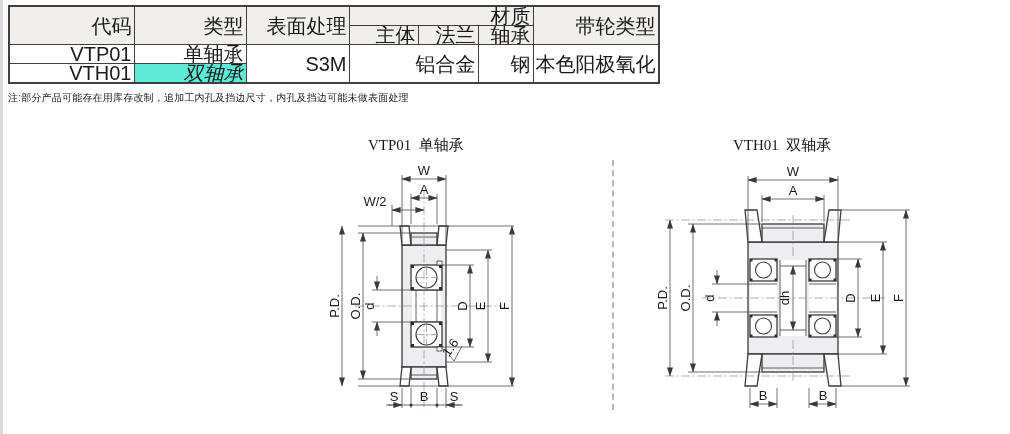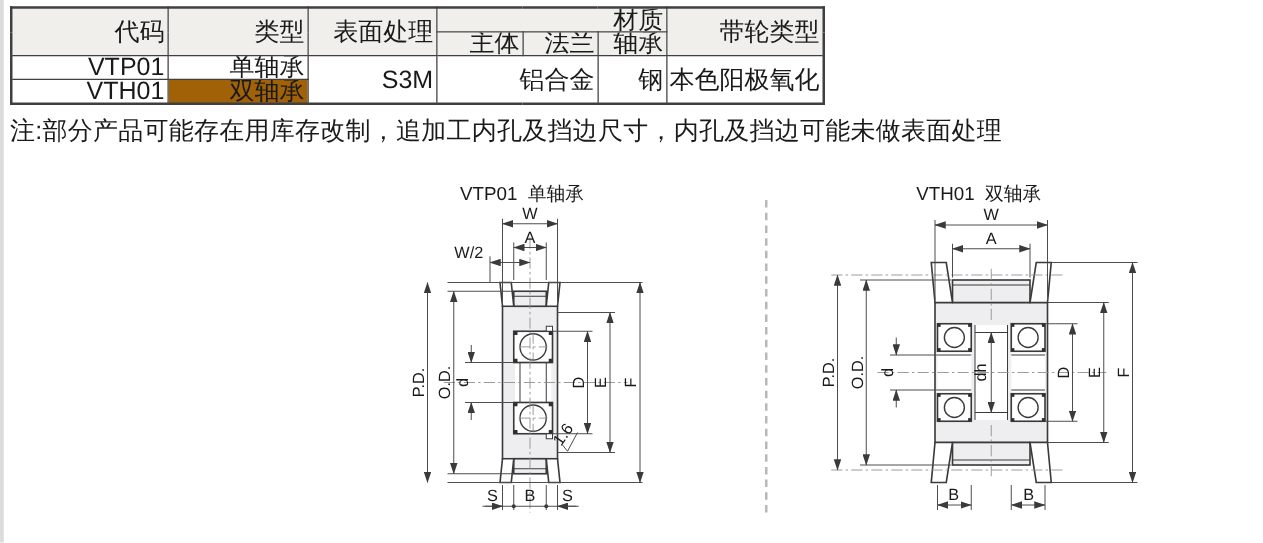--- a/index.html
+++ b/index.html
@@ -11,25 +11,25 @@
   
   table.spec{
     position:absolute;left:8px;top:5px;border-collapse:collapse;table-layout:fixed;
     border:2px solid #3f3f3f;font-size:20px;text-align:right;
   }
   table.spec td,table.spec th{
     border:1px solid #3f3f3f;padding:0 2px;font-weight:normal;
     height:18px;line-height:18px;white-space:nowrap;overflow:hidden;
   }
   .hdr{background:#f0efec;}
-  .hl{background:#a16207;}
-  
-  .note{position:absolute;left:8px;top:91px;font-size:20px;letter-spacing:0.2px;}
-  
-  .fig-title{position:absolute;top:146px;font-size:15px;white-space:pre;}
+  .hl{background:#5eead4;font-style:italic;}
+  
+  .note{position:absolute;left:8px;top:91px;font-size:10px;letter-spacing:0.2px;}
+  
+  .fig-title{position:absolute;top:136px;font-size:15px;white-space:pre;font-family:Liberation Serif, serif;}
   #title-left{left:368px;}
   #title-right{left:733px;}
   
   .divider{position:absolute;left:612px;top:160px;height:250px;width:0;border-left:2px dashed #b8b8b8;}
   
   svg.draw{position:absolute;overflow:visible;}
   #svg-left{left:330px;top:160px;}
   #svg-right{left:640px;top:160px;}
   svg.draw text{font-family:"Liberation Sans",sans-serif;font-size:13px;fill:#1a1a1a;}
   .out{stroke:#3a3a3a;stroke-width:1.3;fill:none;stroke-linejoin:miter;}

